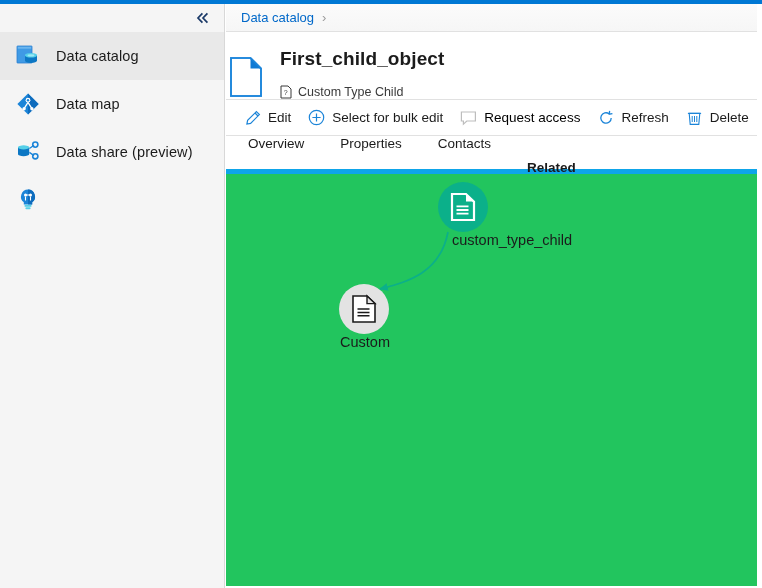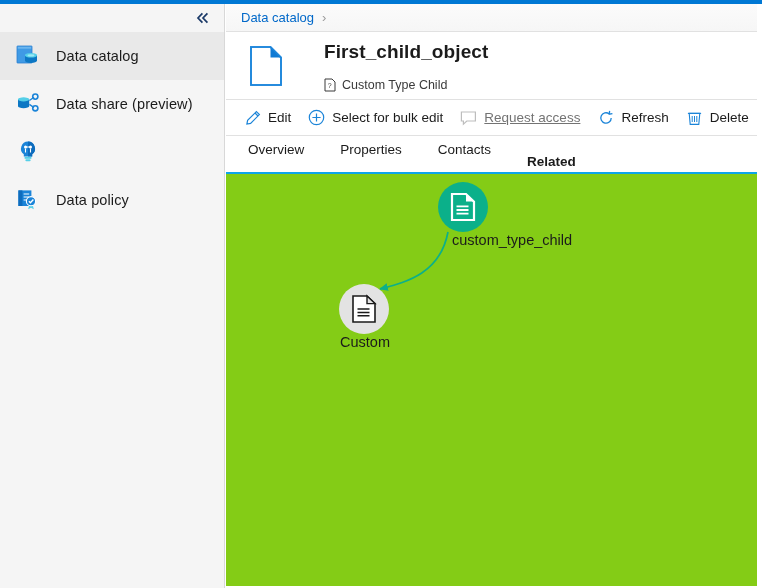--- a/index.html
+++ b/index.html
@@ -114,26 +114,24 @@
   }
   .crumb-sep {
     font-size: 13px;
     color: #9a9a9a;
     margin-left: 8px;
   }
 
   .title-block {
     height: 68px;
     display: flex;
-    align-items: center;
-    padding-left: 20px;
+    align-items: flex-end;
     border-bottom: 1px solid #e1e1e1;
     box-sizing: border-box;
     width: 531px;
-    gap: 24px;
   }
   .title-icon {
     width: 40px; height: 44px;
     flex: 0 0 40px;
     margin-right: 14px;
     display: flex; align-items: center; justify-content: center;
   }
   .title-texts { display: flex; flex-direction: column; justify-content: center; }
   .asset-title {
     font-size: 19px;
@@ -178,29 +176,29 @@
   .cmd-icon {
     width: 17px; height: 17px;
     margin-right: 7px;
     display: flex; align-items: center; justify-content: center;
   }
   .cmd-label {
     font-size: 13.5px;
     color: #1b1b1b;
     white-space: nowrap;
   }
-  .cmd.disabled .cmd-label { color: #737373; text-decoration: underline; }
+  .cmd.disabled .cmd-label { color: #000000; }
 
   
   .tabs {
     height: 38px;
     display: flex;
-    align-items: center;
+    align-items: flex-start;
     padding-left: 18px;
-    border-bottom: 2px solid #0ea5e9;
+    border-bottom: 5px solid #0ea5e9;
     box-sizing: border-box;
     width: 531px;
   }
   .tab {
     position: relative;
     font-size: 13.5px;
     color: #1b1b1b;
     padding: 0 4px 9px 4px;
     margin-right: 28px;
     cursor: pointer;
@@ -212,21 +210,21 @@
     left: 0; right: 0; bottom: -1px;
     height: 2px;
     background: #0078d4;
   }
 
   
   .canvas {
     position: relative;
     width: 531px;
     height: 412px;
-    background: #84cc16;
+    background: #22c55e;
     overflow: hidden;
   }
   .graph-svg {
     position: absolute;
     left: 0; top: 0;
   }
   .node {
     position: absolute;
   }
   .node-circle {
@@ -272,20 +270,34 @@
             <rect x="2" y="3" width="15" height="17" rx="0.5" fill="none" stroke="#2a7fd0" stroke-width="0.8"></rect>
             <ellipse cx="16" cy="12.4" rx="6" ry="2.2" fill="#5ad3ea"></ellipse>
             <path d="M10 12.4 v5.4 a6 2.2 0 0 0 12 0 v-5.4" fill="#0c77c4"></path>
             <ellipse cx="16" cy="12.4" rx="6" ry="2.2" fill="#55cfe8"></ellipse>
             <ellipse cx="16" cy="12.4" rx="3.4" ry="1.1" fill="#9ee8f5"></ellipse>
           </svg>
         </span>
         <span class="nav-label">Data catalog</span>
       </div>
 
+      <div class="nav-item">
+        <span class="nav-icon">
+          <svg width="26" height="26" viewBox="0 0 26 26">
+            <rect x="13" y="2.4" width="15" height="15" transform="rotate(45 13 2.4)" fill="#1b84d8"></rect>
+            <path d="M13 2.4 L23.6 13 L13 23.6 Z" fill="#0e6cbd"></path>
+            <circle cx="13" cy="9.2" r="2.4" fill="#ffffff"></circle>
+            <circle cx="13" cy="9.2" r="1.2" fill="#1b84d8"></circle>
+            <path d="M13 11.4 L9.4 17.2 M13 11.4 L16.6 17.2" stroke="#ffffff" stroke-width="1.3" fill="none"></path>
+            <circle cx="9.1" cy="17.8" r="1.7" fill="#ffffff"></circle>
+            <circle cx="16.9" cy="17.8" r="1.7" fill="#ffffff"></circle>
+          </svg>
+        </span>
+        <span class="nav-label">Data map</span>
+      </div>
 
       <div class="nav-item">
         <span class="nav-icon">
           <svg width="26" height="26" viewBox="0 0 26 26">
             <ellipse cx="8.6" cy="8.4" rx="5.6" ry="2" fill="#5ad3ea"></ellipse>
             <path d="M3 8.4 v6.8 a5.6 2 0 0 0 11.2 0 v-6.8" fill="#0c77c4"></path>
             <ellipse cx="8.6" cy="8.4" rx="5.6" ry="2" fill="#55cfe8"></ellipse>
             <path d="M14.4 9.6 L19 6.2 M14.4 13.4 L19 16.6" stroke="#1b84d8" stroke-width="1.3" fill="none"></path>
             <circle cx="20.3" cy="5.6" r="2.6" fill="none" stroke="#1b84d8" stroke-width="1.6"></circle>
             <circle cx="20.3" cy="17.3" r="2.6" fill="none" stroke="#1b84d8" stroke-width="1.6"></circle>
@@ -301,33 +313,20 @@
             <path d="M13 2.6 a7 7 0 0 1 4.2 12.6 v2.4 H13 Z" fill="#0e6cbd"></path>
             <rect x="9.6" y="17.8" width="6.8" height="2" fill="#55cfe8"></rect>
             <rect x="10.4" y="20.2" width="5.2" height="2" rx="1" fill="#55cfe8"></rect>
             <circle cx="10.5" cy="8" r="1.5" fill="#ffffff"></circle>
             <circle cx="15.5" cy="8" r="1.5" fill="#ffffff"></circle>
             <path d="M10.5 9.5 v4 M15.5 9.5 v4 M10.5 8 h5" stroke="#ffffff" stroke-width="1.1" fill="none"></path>
           </svg>
         </span>
       </div>
 
-      <div class="nav-item">
-        <span class="nav-icon">
-          <svg width="26" height="26" viewBox="0 0 26 26">
-            <rect x="3.4" y="3.4" width="13" height="15.6" fill="#1b84d8"></rect>
-            <rect x="3.4" y="3.4" width="4" height="15.6" fill="#0e6cbd"></rect>
-            <path d="M8.6 7 h5.6 M8.6 10 h5.6 M8.6 13 h3.4" stroke="#ffffff" stroke-width="1.2" fill="none"></path>
-            <path d="M14.6 16.6 l-1.4 5.6 2.8-1.5 2.8 1.5 -1.4-5.6 z" fill="#55cfe8"></path>
-            <circle cx="16" cy="14.2" r="4.6" fill="#1b84d8" stroke="#ffffff" stroke-width="1.1"></circle>
-            <path d="M13.9 14.3 l1.5 1.5 3-3.2" fill="none" stroke="#ffffff" stroke-width="1.4"></path>
-          </svg>
-        </span>
-        <span class="nav-label">Data policy</span>
-      </div>
 
 
     </div>
   </div>
 
   <div class="main">
 
     <div class="breadcrumb">
       <span class="crumb-link">Data catalog</span>
       <span class="crumb-sep">›</span>

